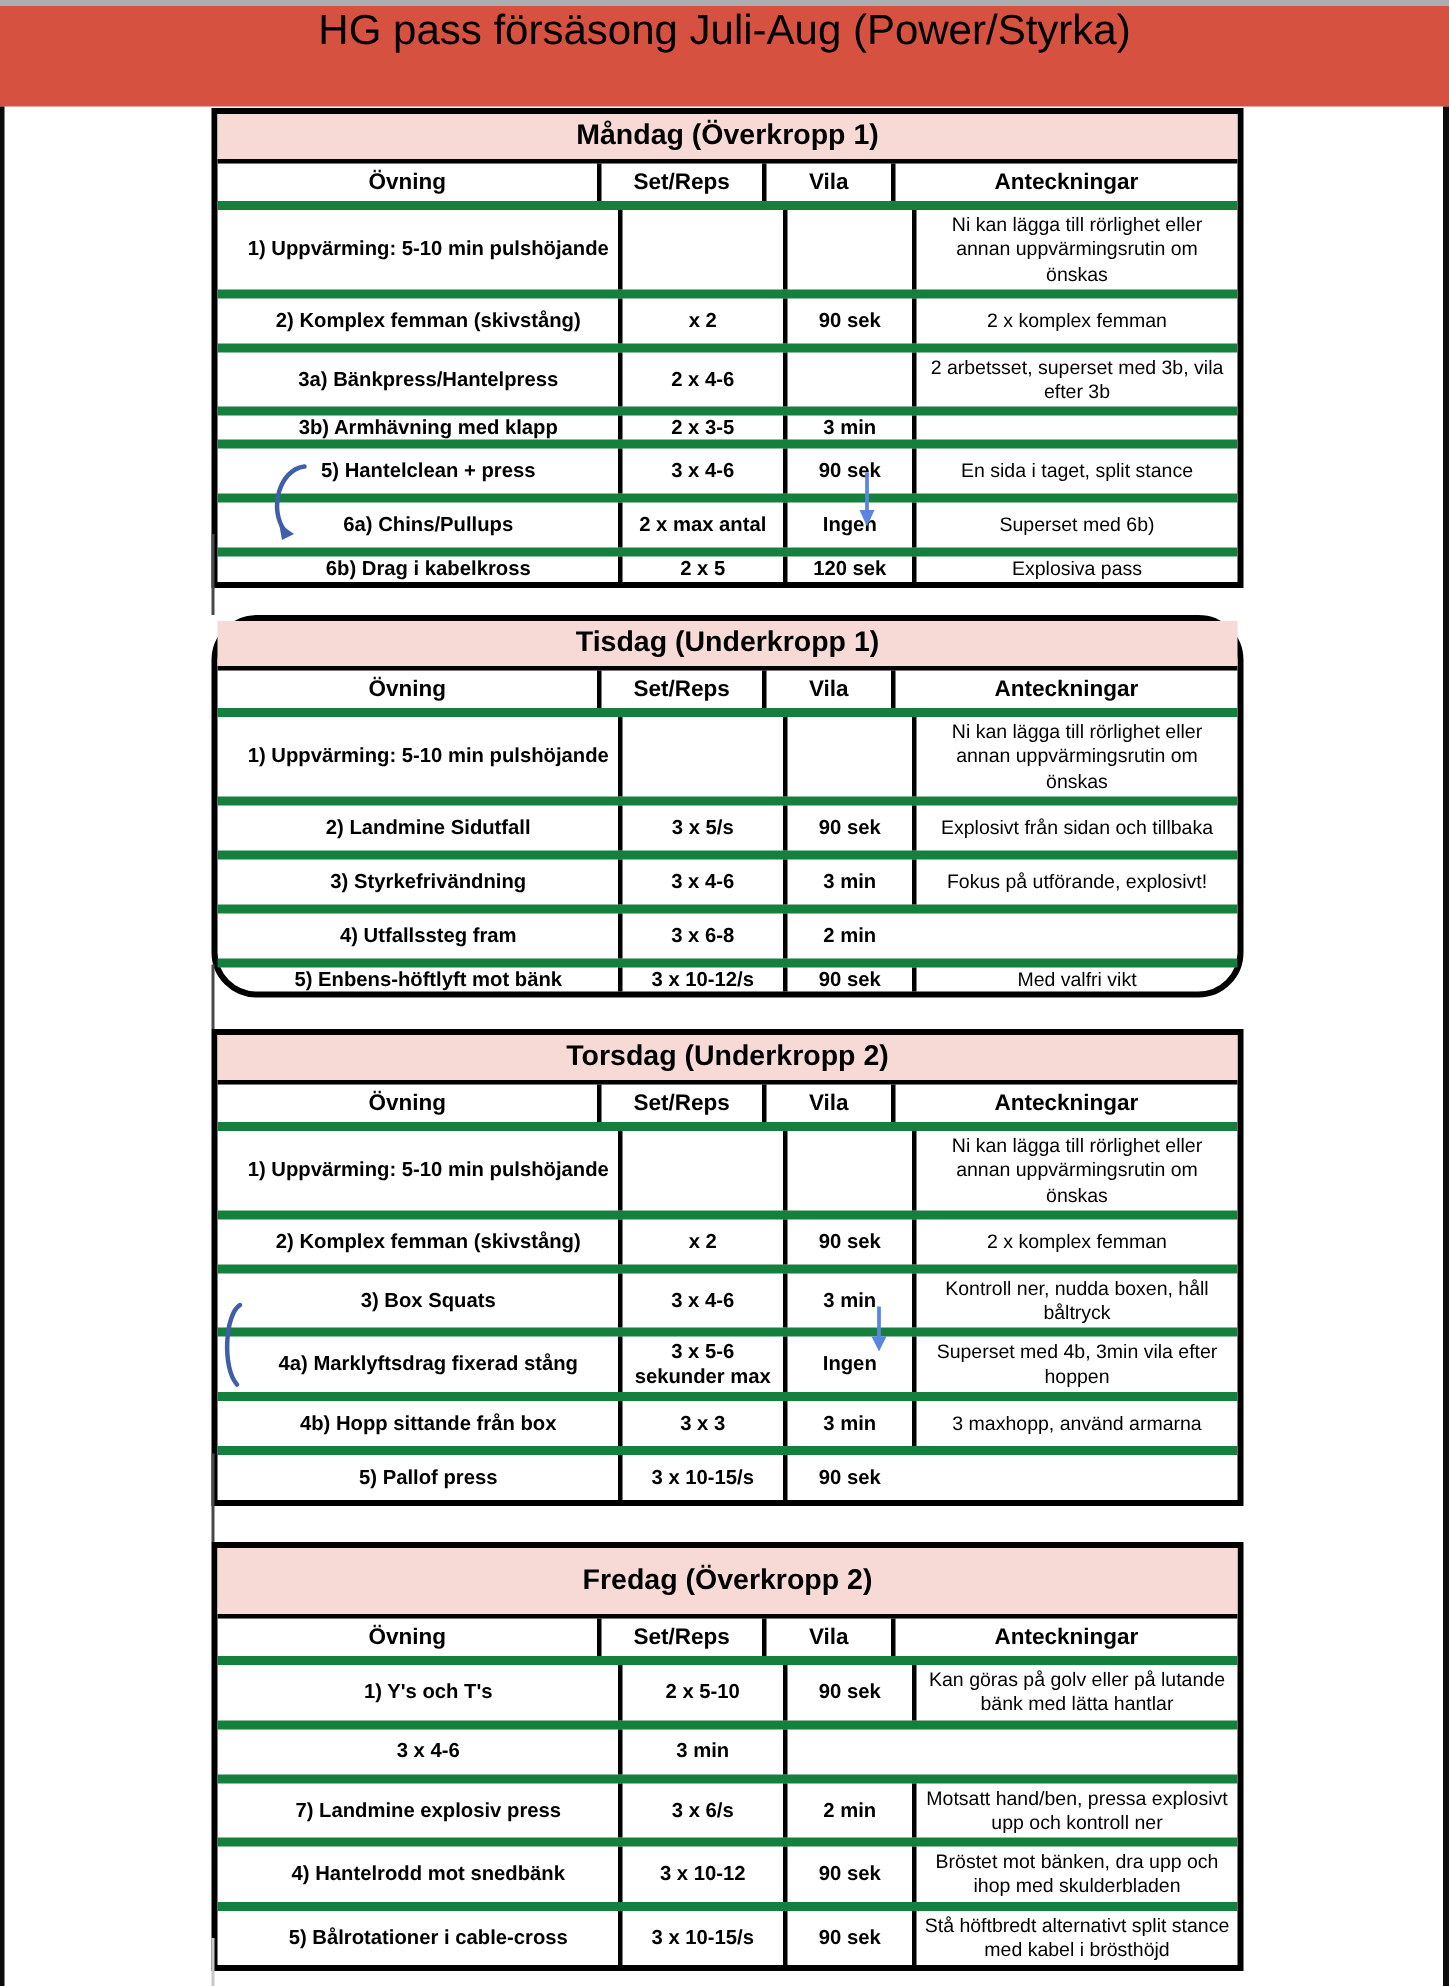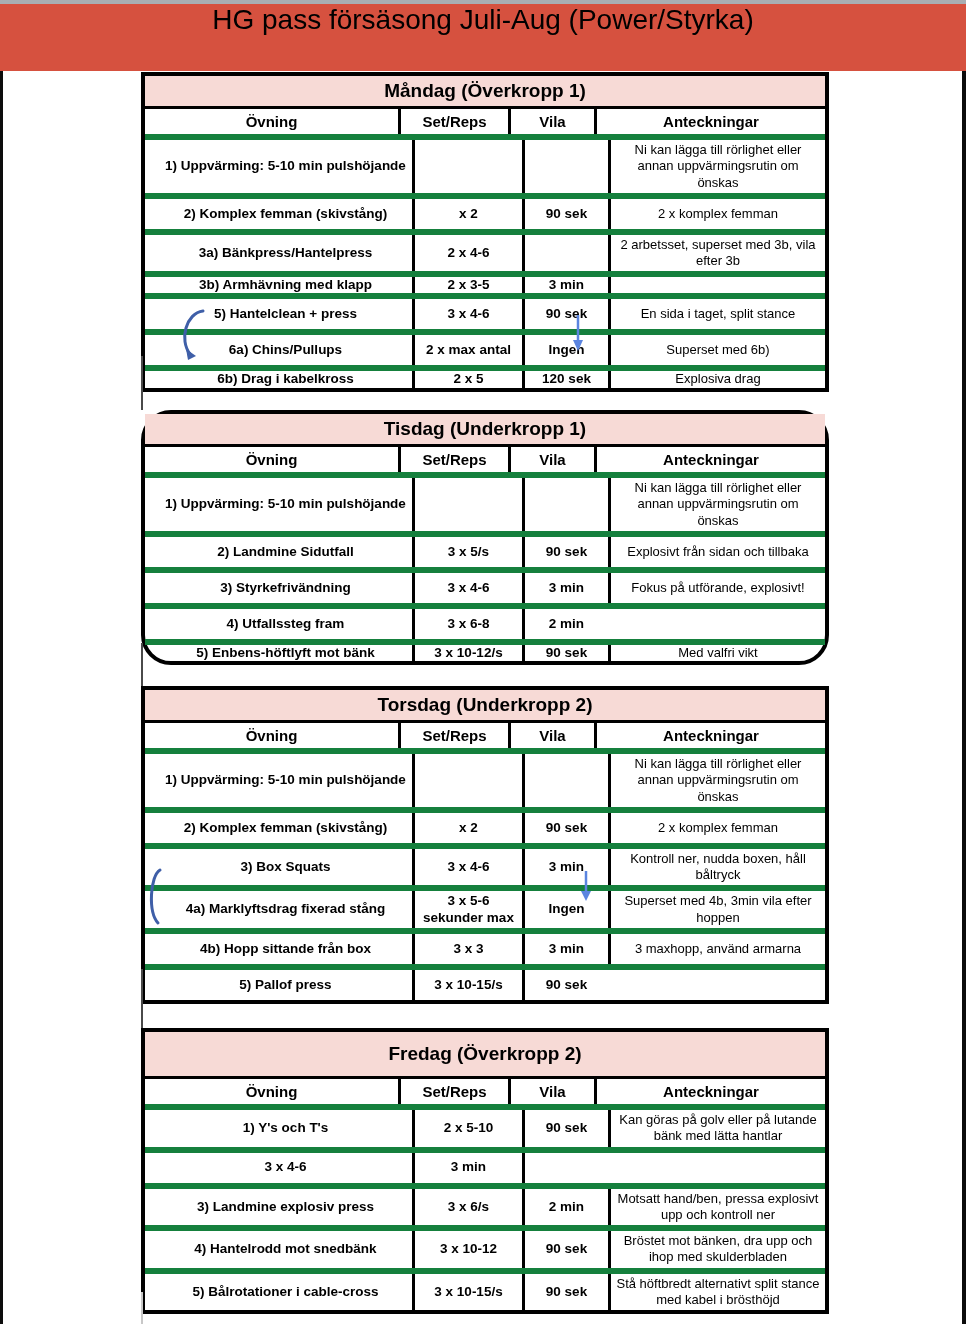--- a/index.html
+++ b/index.html
@@ -98,21 +98,21 @@
         <div class="row">
           <div class="cell">6a) Chins/Pullups</div>
           <div class="cell">2 x max antal</div>
           <div class="cell">Ingen</div>
           <div class="cell note">Superset med 6b)</div>
         </div>
         <div class="row compact">
           <div class="cell">6b) Drag i kabelkross</div>
           <div class="cell">2 x 5</div>
           <div class="cell">120 sek</div>
-          <div class="cell note">Explosiva drag</div>
+          <div class="cell note">Explosiva pass</div>
         </div>
       </div>
       <div class="wtable" style="top: 410px; border-radius: 30px;">
         <div class="day-header">
           <span>Tisdag (Underkropp 1)</span>
         </div>
         <div class="row header-row">
           <div class="cell">Övning</div>
           <div class="cell">Set/Reps</div>
           <div class="cell">Vila</div>
@@ -209,21 +209,21 @@
           <div class="cell">2 x 5-10</div>
           <div class="cell">90 sek</div>
           <div class="cell note">Kan göras på golv eller på lutande bänk med lätta hantlar</div>
         </div>
         <div class="row">
           <div class="cell">3 x 4-6</div>
           <div class="cell">3 min</div>
           <div class="cell note"></div>
         </div>
         <div class="row">
-          <div class="cell">3) Landmine explosiv press</div>
+          <div class="cell">7) Landmine explosiv press</div>
           <div class="cell">3 x 6/s</div>
           <div class="cell">2 min</div>
           <div class="cell note">Motsatt hand/ben, pressa explosivt upp och kontroll ner</div>
         </div>
         <div class="row">
           <div class="cell">4) Hantelrodd mot snedbänk</div>
           <div class="cell">3 x 10-12</div>
           <div class="cell">90 sek</div>
           <div class="cell note">Bröstet mot bänken, dra upp och ihop med skulderbladen</div>
         </div>

